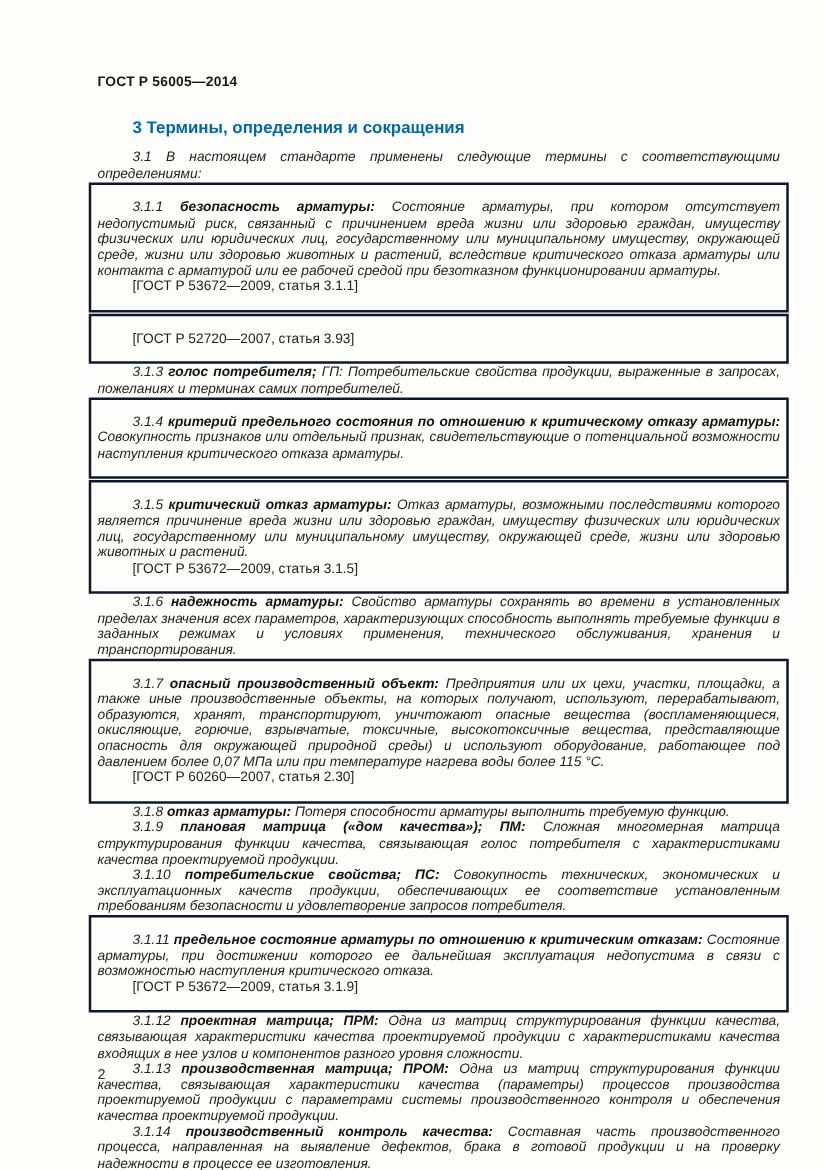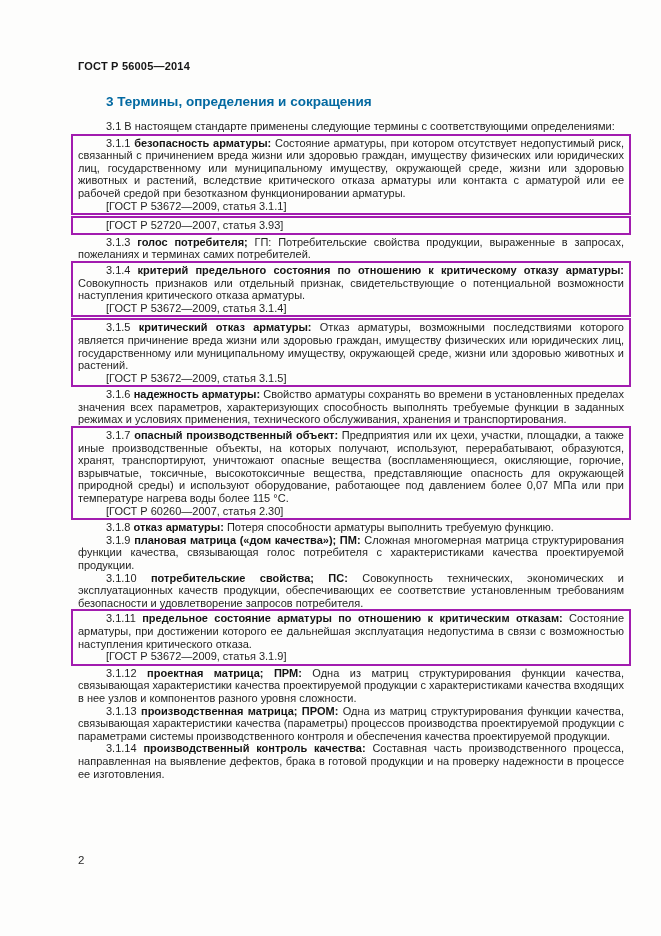--- a/index.html
+++ b/index.html
@@ -22,28 +22,29 @@
   }
   .section-heading {
     font-size: 13.5px; font-weight: 700;
     margin: 0 0 11px 0; padding-left: 35px;
     color: #0369a1;
   }
   .para {
     font-size: 11px; line-height: 12.6px;
     text-align: justify; text-indent: 28px;
     margin: 0;
+    font-style: italic;
   }
   .intro { padding: 0 7px; margin-bottom: 1px; }
   .term { margin: 0; }
   .term .para { padding: 0 7px; }
   .term.boxed {
-    border: 2px solid #a21caf;
+    border: 2px solid #0f172a;
     margin: 0 0 1px 0;
-    padding: 1px 0;
+    padding: 12px 0;
   }
   .term.boxed .para { padding: 0 5px; }
   .citation {
     font-size: 11px; line-height: 12.6px;
     margin: 0; padding-left: 35px;
     text-align: left;
   }
   .boxed .citation { padding-left: 33px; }
   .tname { font-weight: 700; color: #141414; }
   .page-number {
@@ -69,21 +70,20 @@
     <p class="citation">[ГОСТ Р 52720—2007, статья 3.93]</p>
   </div>
 
   <div class="term">
     <p class="para"><span class="num">3.1.3&nbsp;</span><b class="tname">голос потребителя;</b><span class="def"> ГП: Потребительские свойства продукции, выраженные в запросах, пожеланиях и терминах самих потребителей.</span></p>
 
   </div>
 
   <div class="term boxed">
     <p class="para"><span class="num">3.1.4&nbsp;</span><b class="tname">критерий предельного состояния по отношению к критическому отказу арматуры:</b><span class="def"> Совокупность признаков или отдельный признак, свидетельствующие о потенциальной возможности наступления критического отказа арматуры.</span></p>
-    <p class="citation">[ГОСТ Р 53672—2009, статья 3.1.4]</p>
   </div>
 
   <div class="term boxed">
     <p class="para"><span class="num">3.1.5&nbsp;</span><b class="tname">критический отказ арматуры:</b><span class="def"> Отказ арматуры, возможными последствиями которого является причинение вреда жизни или здоровью граждан, имуществу физических или юридических лиц, государственному или муниципальному имуществу, окружающей среде, жизни или здоровью животных и растений.</span></p>
     <p class="citation">[ГОСТ Р 53672—2009, статья 3.1.5]</p>
   </div>
 
   <div class="term">
     <p class="para"><span class="num">3.1.6&nbsp;</span><b class="tname">надежность арматуры:</b><span class="def"> Свойство арматуры сохранять во времени в установленных пределах значения всех параметров, характеризующих способность выполнять требуемые функции в заданных режимах и условиях применения, технического обслуживания, хранения и транспортирования.</span></p>
 

